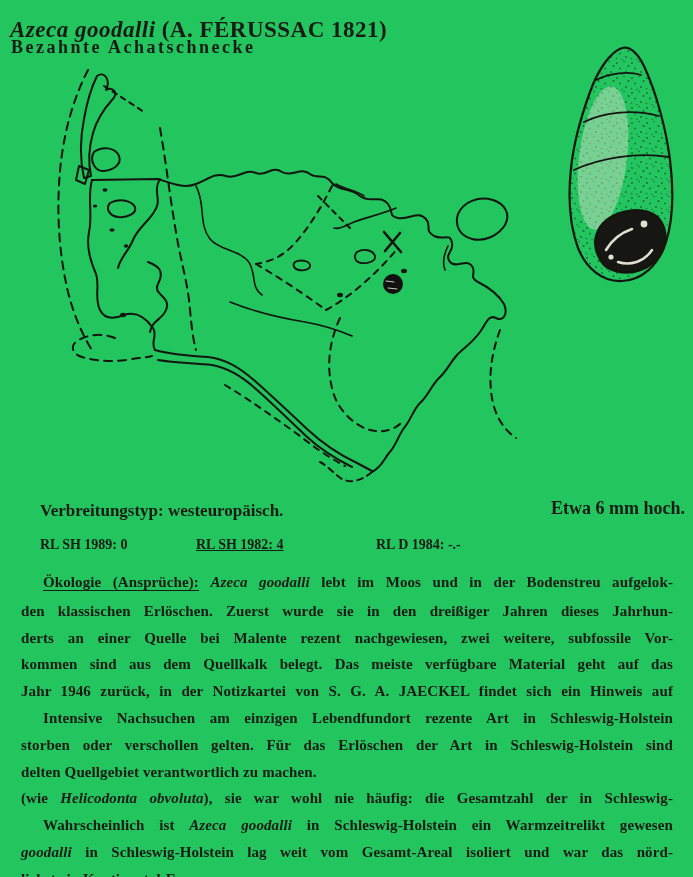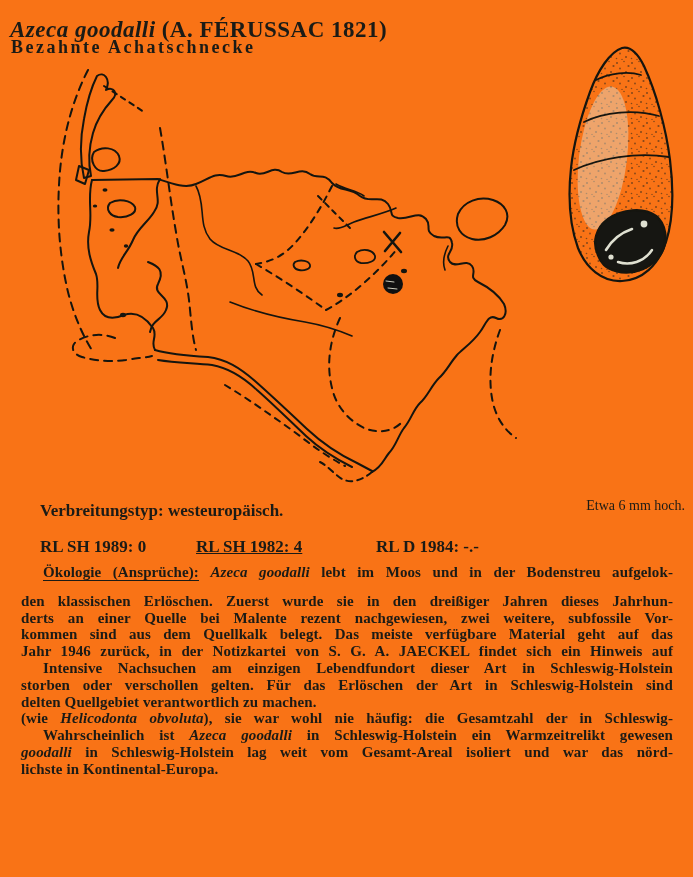--- a/index.html
+++ b/index.html
@@ -1,45 +1,45 @@
 <!DOCTYPE html>
 <html><head>
 <meta charset="utf-8">
 <style>
   html,body{margin:0;padding:0;}
   .page{
     position:relative;width:693px;height:877px;overflow:hidden;
-    background:#f97316;color:#1b1b16;
+    background:#22c55e;color:#1b1b16;
     font-family:"Liberation Serif", serif;
   }
   .layer{position:absolute;left:0;top:0;}
   
   .title{
     position:absolute;left:10px;top:2px;font-size:23px;font-weight:bold;
     letter-spacing:.5px;white-space:nowrap;
   }
   .title .sp{font-style:italic;margin-right:6px;}
   .subtitle{
     position:absolute;left:11px;top:37px;font-size:18px;font-weight:bold;
     letter-spacing:2.5px;white-space:nowrap;
   }
   
-  .size-note{position:absolute;right:8px;top:498px;font-size:14px;font-weight:normal;white-space:nowrap;margin-left:40px;}
+  .size-note{position:absolute;right:8px;top:498px;font-size:18px;font-weight:bold;white-space:nowrap;margin-left:40px;}
   .vtype{position:absolute;left:40px;top:501px;font-size:17px;font-weight:bold;white-space:nowrap;}
-  .rl-row{position:absolute;left:0;top:537px;width:693px;height:19px;font-size:17px;font-weight:bold;}
+  .rl-row{position:absolute;left:0;top:537px;width:693px;height:19px;font-size:14px;font-weight:bold;}
   .rl-row span{position:absolute;white-space:nowrap;}
   .rl-row .rl0{left:40px;} .rl-row .rl1{left:196px;text-decoration:underline;} .rl-row .rl2{left:376px;}
   
   .body-text{
     position:absolute;left:21px;top:564px;width:652px;
     font-size:15px;font-weight:bold;line-height:16.8px;letter-spacing:.1px;
   }
   .para{margin:0;}
   .para + .para.gap{margin-top:12px;}
-  .tline{text-align:justify;text-align-last:justify;}
+  .tline{text-align:justify;text-align-last:justify;margin-top:10px;}
   .tline.last{text-align-last:left;}
   .tline.ind{text-indent:22px;}
   .tline .it{font-style:italic;}
   .tline .un{text-decoration:underline;text-decoration-thickness:1.4px;text-underline-offset:3px;}
   svg{display:block;}
 </style>
 </head>
 <body>
 
 <div class="page">
@@ -204,21 +204,21 @@
       <div class="para">
         <div class="tline ind"><span class="un">Ökologie (Ansprüche):</span><span> </span><span class="it">Azeca goodalli</span><span> lebt im Moos und in der Bodenstreu aufgelok-</span></div>
       </div>
       <div class="para gap">
         <div class="tline"><span>den klassischen Erlöschen. Zuerst wurde sie in den dreißiger Jahren dieses Jahrhun-</span></div>
         <div class="tline"><span>derts an einer Quelle bei Malente rezent nachgewiesen, zwei weitere, subfossile Vor-</span></div>
         <div class="tline"><span>kommen sind aus dem Quellkalk belegt. Das meiste verfügbare Material geht auf das</span></div>
         <div class="tline"><span>Jahr 1946 zurück, in der Notizkartei von S. G. A. JAECKEL findet sich ein Hinweis auf</span></div>
       </div>
       <div class="para">
-        <div class="tline ind"><span>Intensive Nachsuchen am einzigen Lebendfundort dieser Art in Schleswig-Holstein</span></div>
+        <div class="tline ind"><span>Intensive Nachsuchen am einzigen Lebendfundort rezente Art in Schleswig-Holstein</span></div>
         <div class="tline"><span>storben oder verschollen gelten. Für das Erlöschen der Art in Schleswig-Holstein sind</span></div>
         <div class="tline last"><span>delten Quellgebiet verantwortlich zu machen.</span></div>
       </div>
       <div class="para">
         <div class="tline"><span>(wie </span><span class="it">Helicodonta obvoluta</span><span>), sie war wohl nie häufig: die Gesamtzahl der in Schleswig-</span></div>
         <div class="tline ind"><span>Wahrscheinlich ist </span><span class="it">Azeca goodalli</span><span> in Schleswig-Holstein ein Warmzeitrelikt gewesen</span></div>
         <div class="tline"><span class="it">goodalli</span><span> in Schleswig-Holstein lag weit vom Gesamt-Areal isoliert und war das nörd-</span></div>
         <div class="tline last"><span>lichste in Kontinental-Europa.</span></div>
       </div>
     </section>

